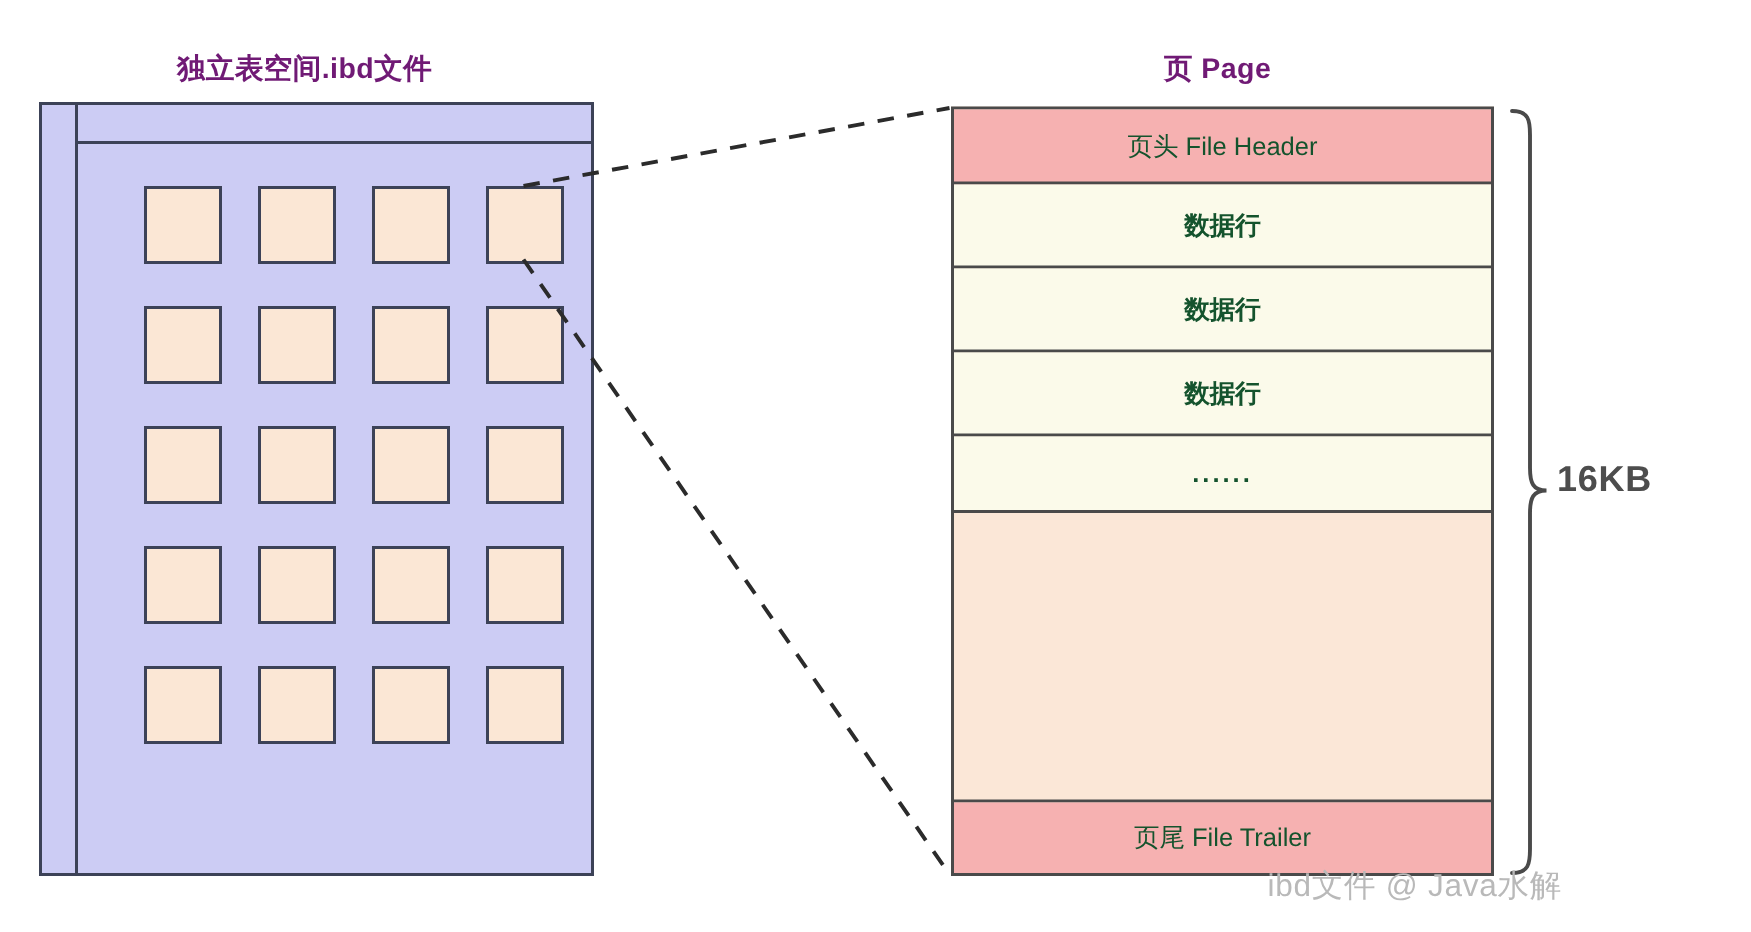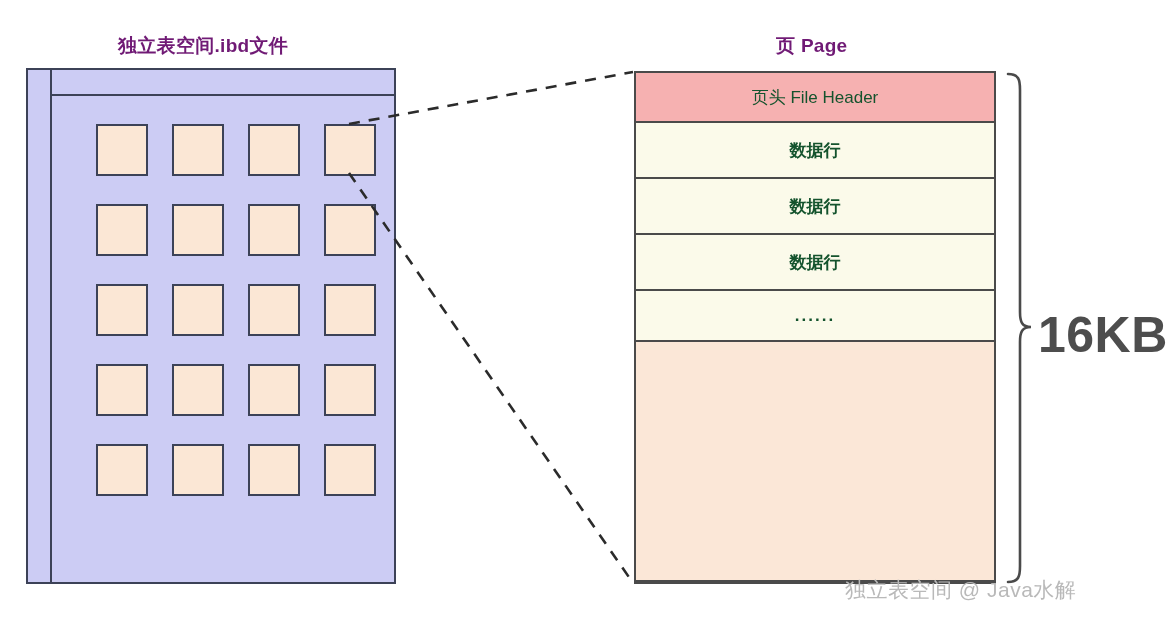--- a/index.html
+++ b/index.html
@@ -107,21 +107,21 @@
     width: 1167px;
     height: 621px;
     pointer-events: none;
   }
 
   
   #kb-label {
     position: absolute;
     left: 1038px;
     top: 306px;
-    font-size: 50px;
+    font-size: 24px;
     font-weight: bold;
     color: #4d4d4d;
     letter-spacing: 0.5px;
     white-space: nowrap;
   }
 
   
   #watermark {
     position: absolute;
     left: 845px;
@@ -174,33 +174,34 @@
   <div class="page-row row-data">数据行</div>
 
   <div class="page-row row-data">数据行</div>
 
   <div class="page-row row-data">数据行</div>
 
   <div class="page-row row-ellipsis">......</div>
 
   <div class="page-row row-free"></div>
 
+  <div class="page-row row-trailer">页尾 File Trailer</div>
 
 </div>
 
 <svg id="overlay" viewBox="0 0 1167 621">
 
   <line x1="349" y1="124" x2="633" y2="72" stroke="#2b2b2b" stroke-width="2.6" stroke-dasharray="11,9" stroke-linecap="butt"></line>
 
   <line x1="349" y1="173" x2="633" y2="583" stroke="#2b2b2b" stroke-width="2.6" stroke-dasharray="11,9" stroke-linecap="butt"></line>
 
   <path d="M 1008 74
            C 1019 74, 1020 80, 1020 90
            L 1020 312
            C 1020 322, 1022 327, 1031 327
            C 1022 327, 1020 332, 1020 342
            L 1020 566
            C 1020 576, 1019 582, 1008 582" fill="none" stroke="#4a4a4a" stroke-width="2.6" stroke-linecap="round"></path>
 </svg>
 
 <div id="kb-label">16KB</div>
 
-<div id="watermark">独立表空间 @ Java水解</div>
+<div id="watermark">ibd文件 @ Java水解</div>
 
 </body></html>

